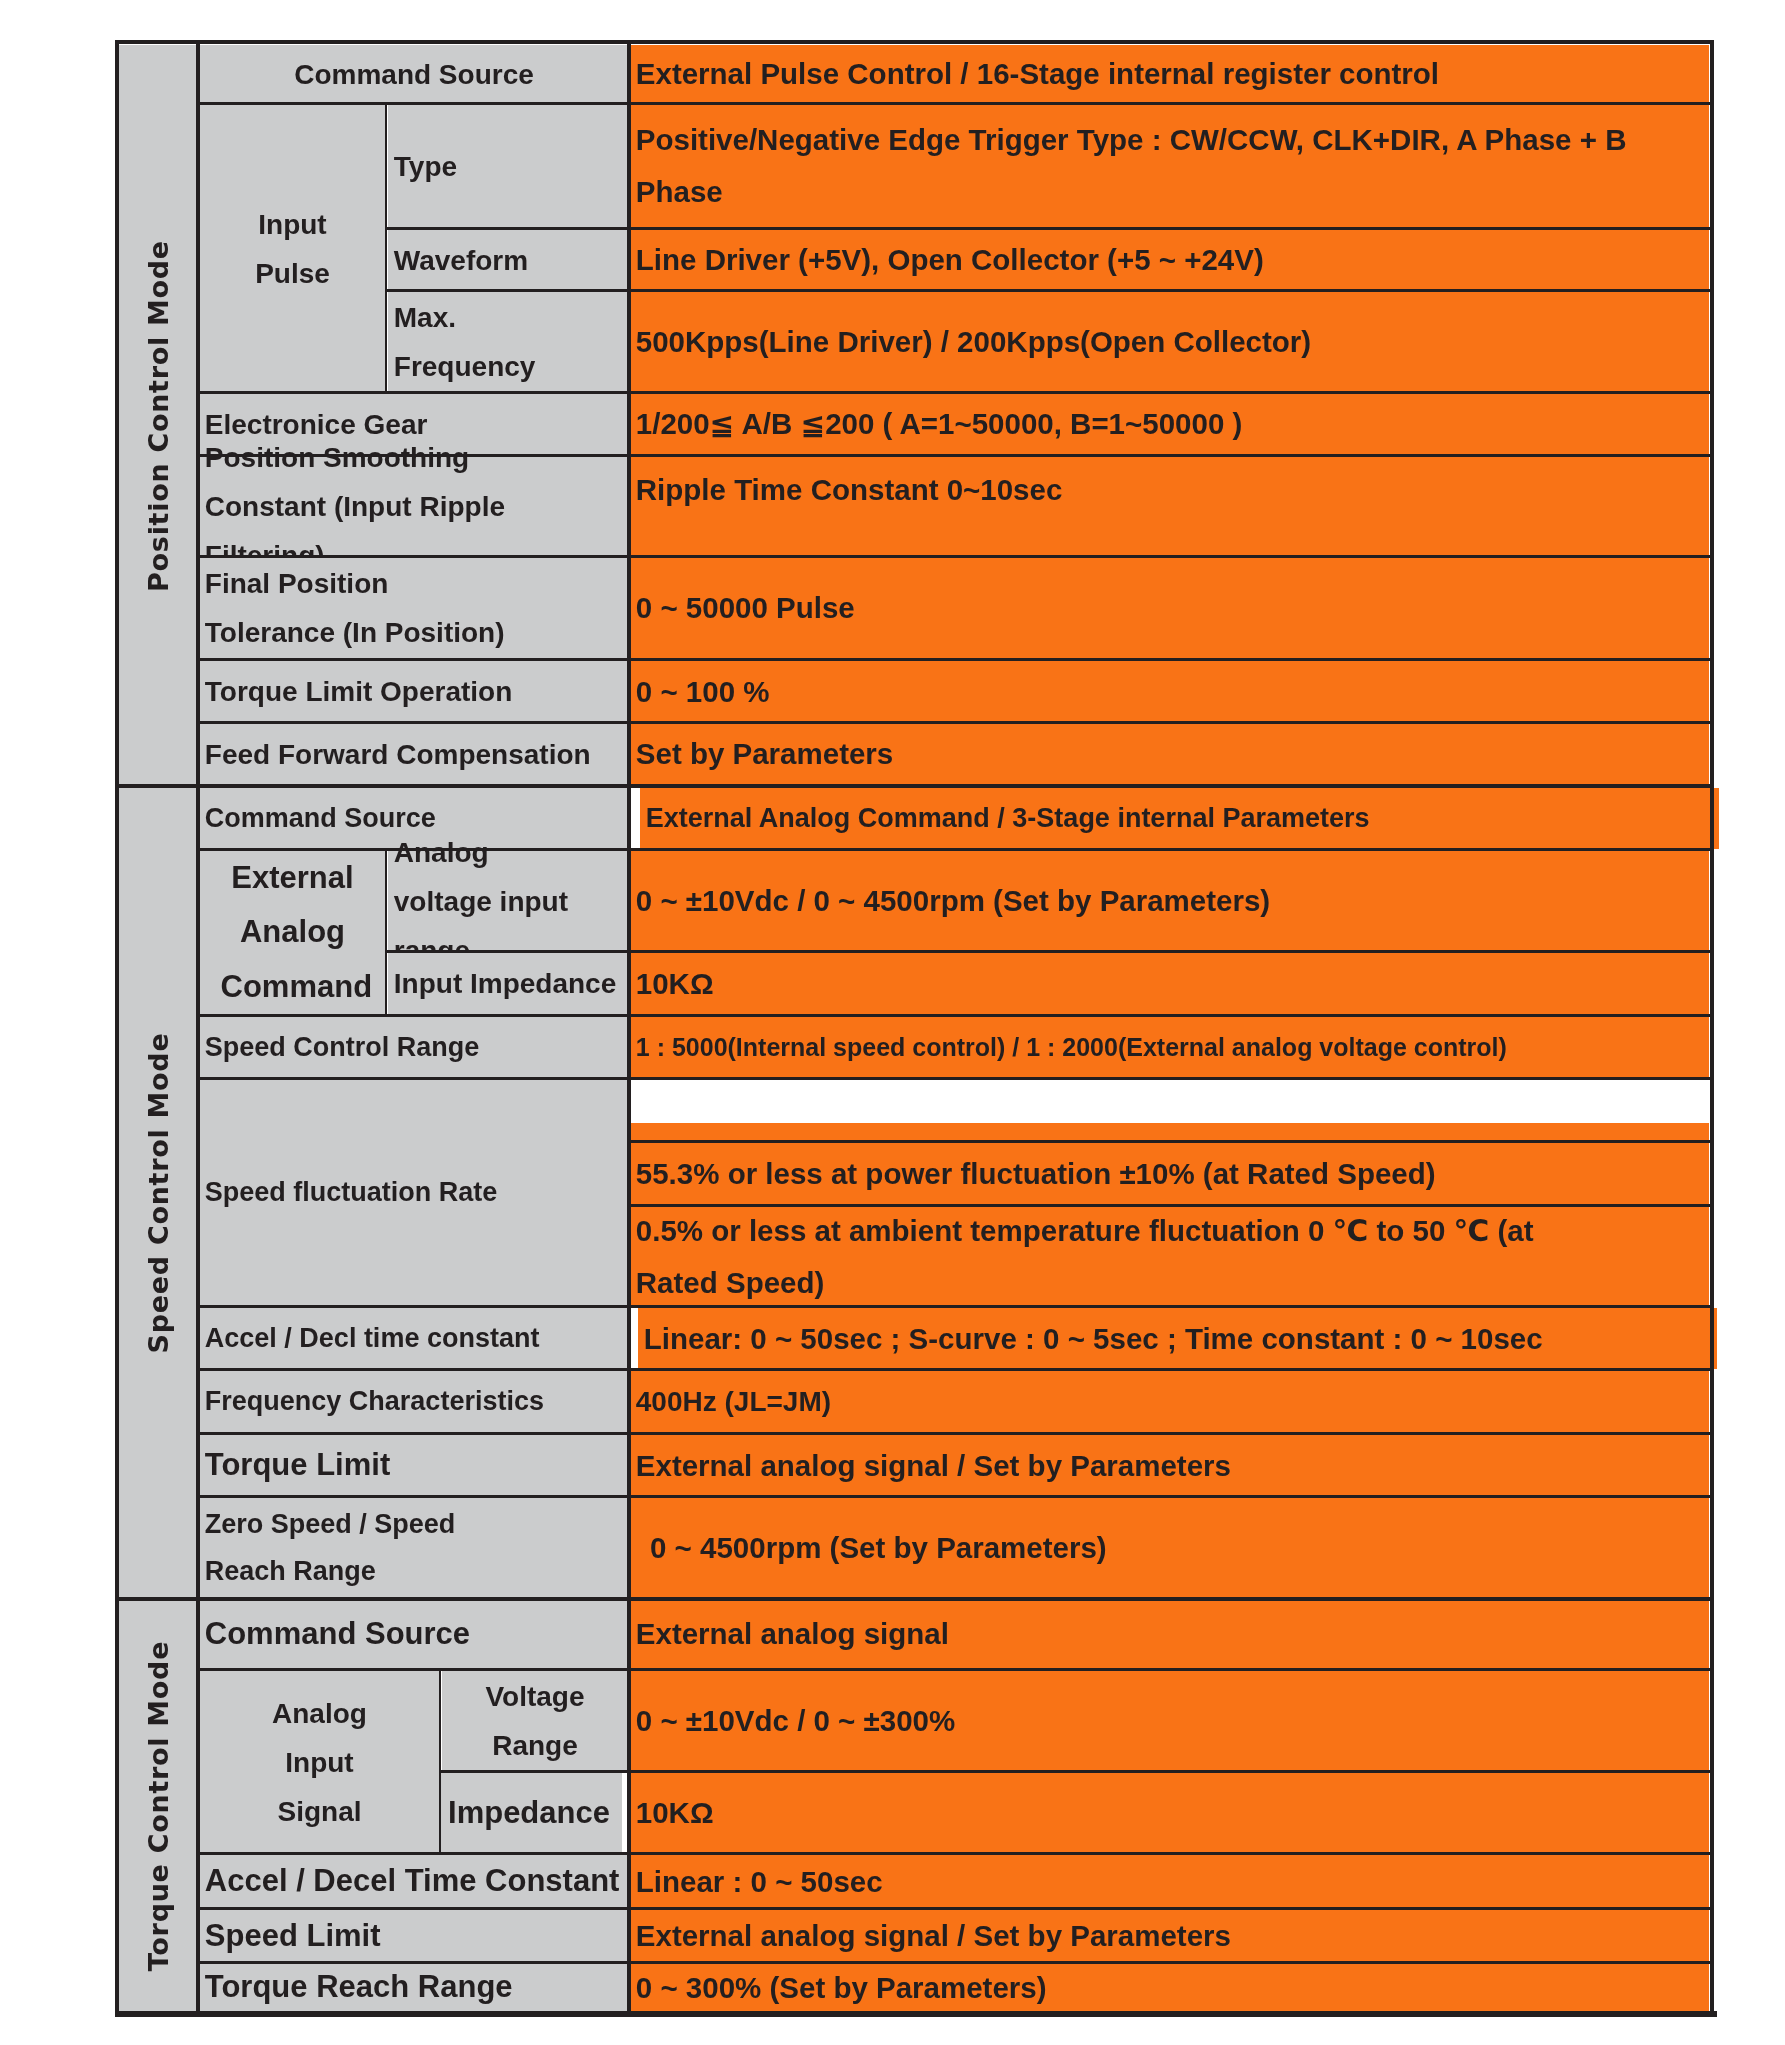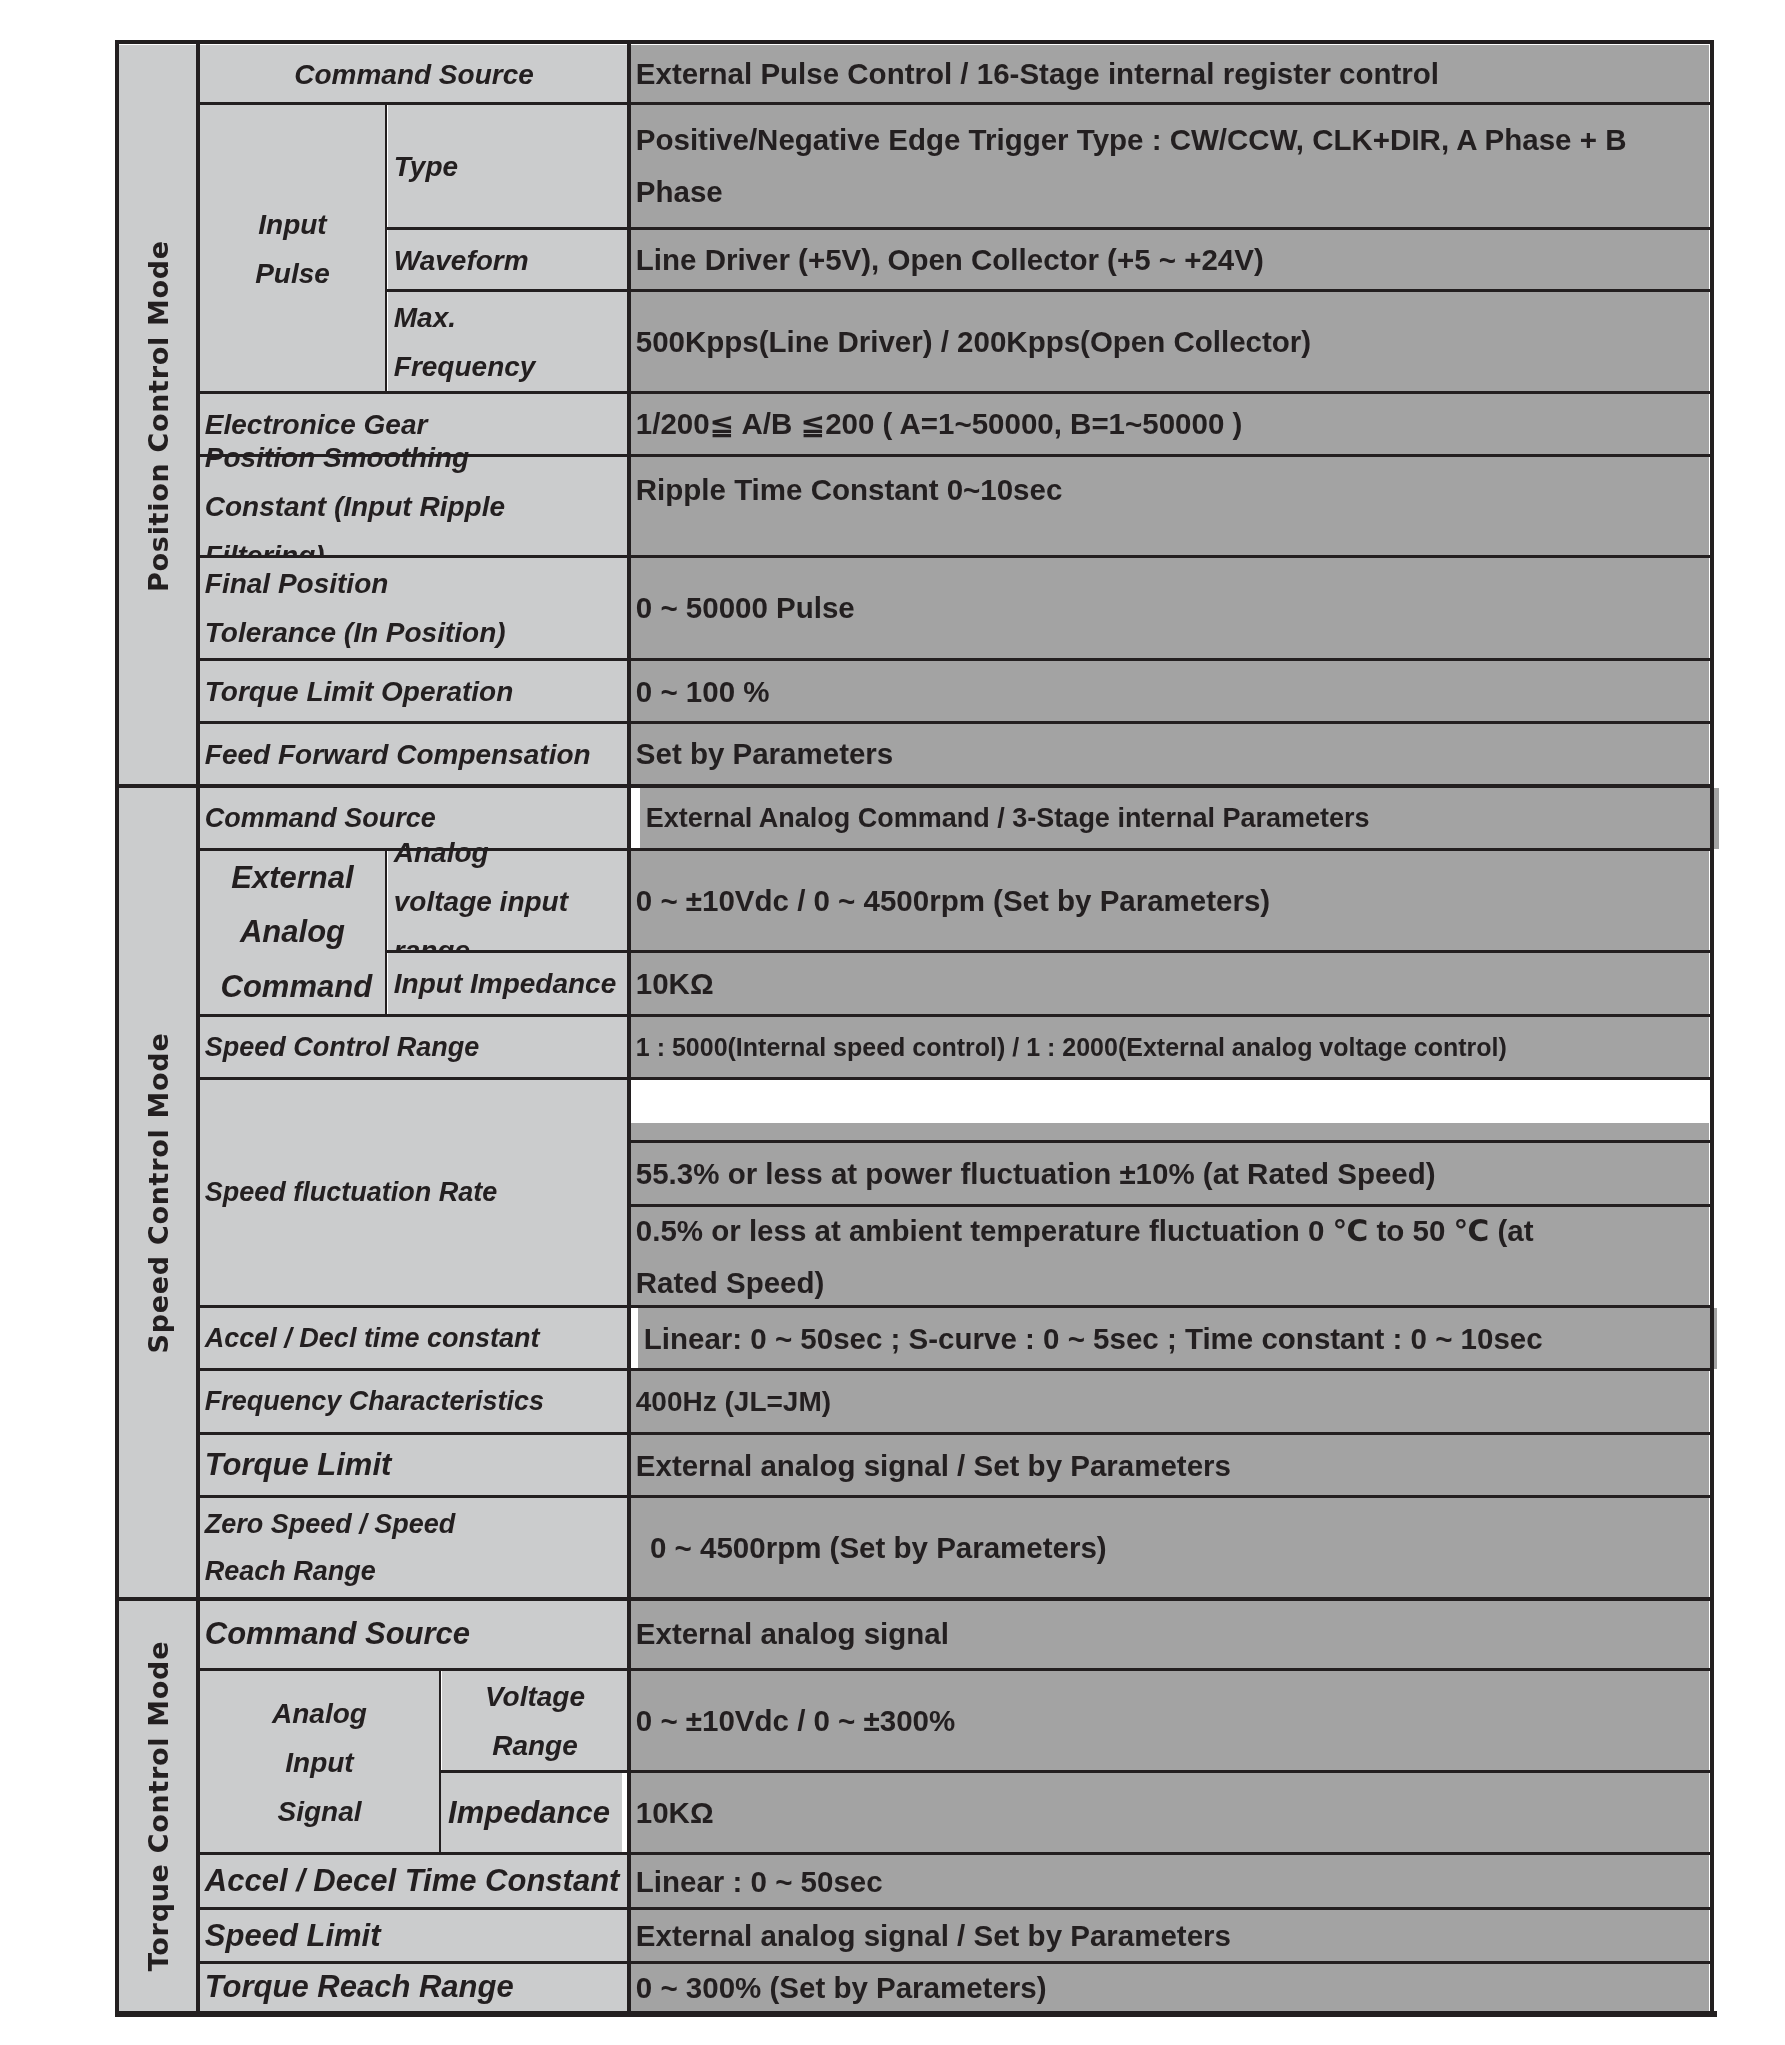--- a/index.html
+++ b/index.html
@@ -2,22 +2,22 @@
 <html style="font-size:11.5px"><head>
 <meta charset="utf-8">
 <style>
   html, body { margin: 0; padding: 0; background: #ffffff; }
   body { width: 1785px; height: 2046px; position: relative; overflow: hidden;
          font-family: "Liberation Sans", "DejaVu Sans", sans-serif; color: #231f20; }
   .tbl { position: absolute; left: 115px; top: 41px; width: 1598px; height: 1974px;
          border: 3.6px solid #231f20; box-sizing: border-box; }
   .cell { position: absolute; box-sizing: border-box; display: flex; align-items: center;
           font-weight: bold; line-height: 1.75; }
-  .lbl { background: #cbcccd; font-style: italic; }
-  .val { background: #a3a3a3; }
+  .lbl { background: #cbcccd; }
+  .val { background: #f97316; }
   .c { justify-content: center; text-align: center; }
   .l { justify-content: flex-start; text-align: left; padding-left: 5.8px; }
   .mode { position: absolute; background: #cbcccd; box-sizing: border-box; }
   .mode span { position: absolute; left: 50%; top: 50%; white-space: nowrap;
                transform: translate(-50%, -50%) rotate(-90deg);
                font-family: "DejaVu Sans", sans-serif; font-weight: bold; font-size: 27px; letter-spacing: 0.7px; }
   .hl { position: absolute; background: #231f20; }
   .vl { position: absolute; background: #231f20; }
   .f39 { font-size: 28px; }
   .f37 { font-size: 27px; }

